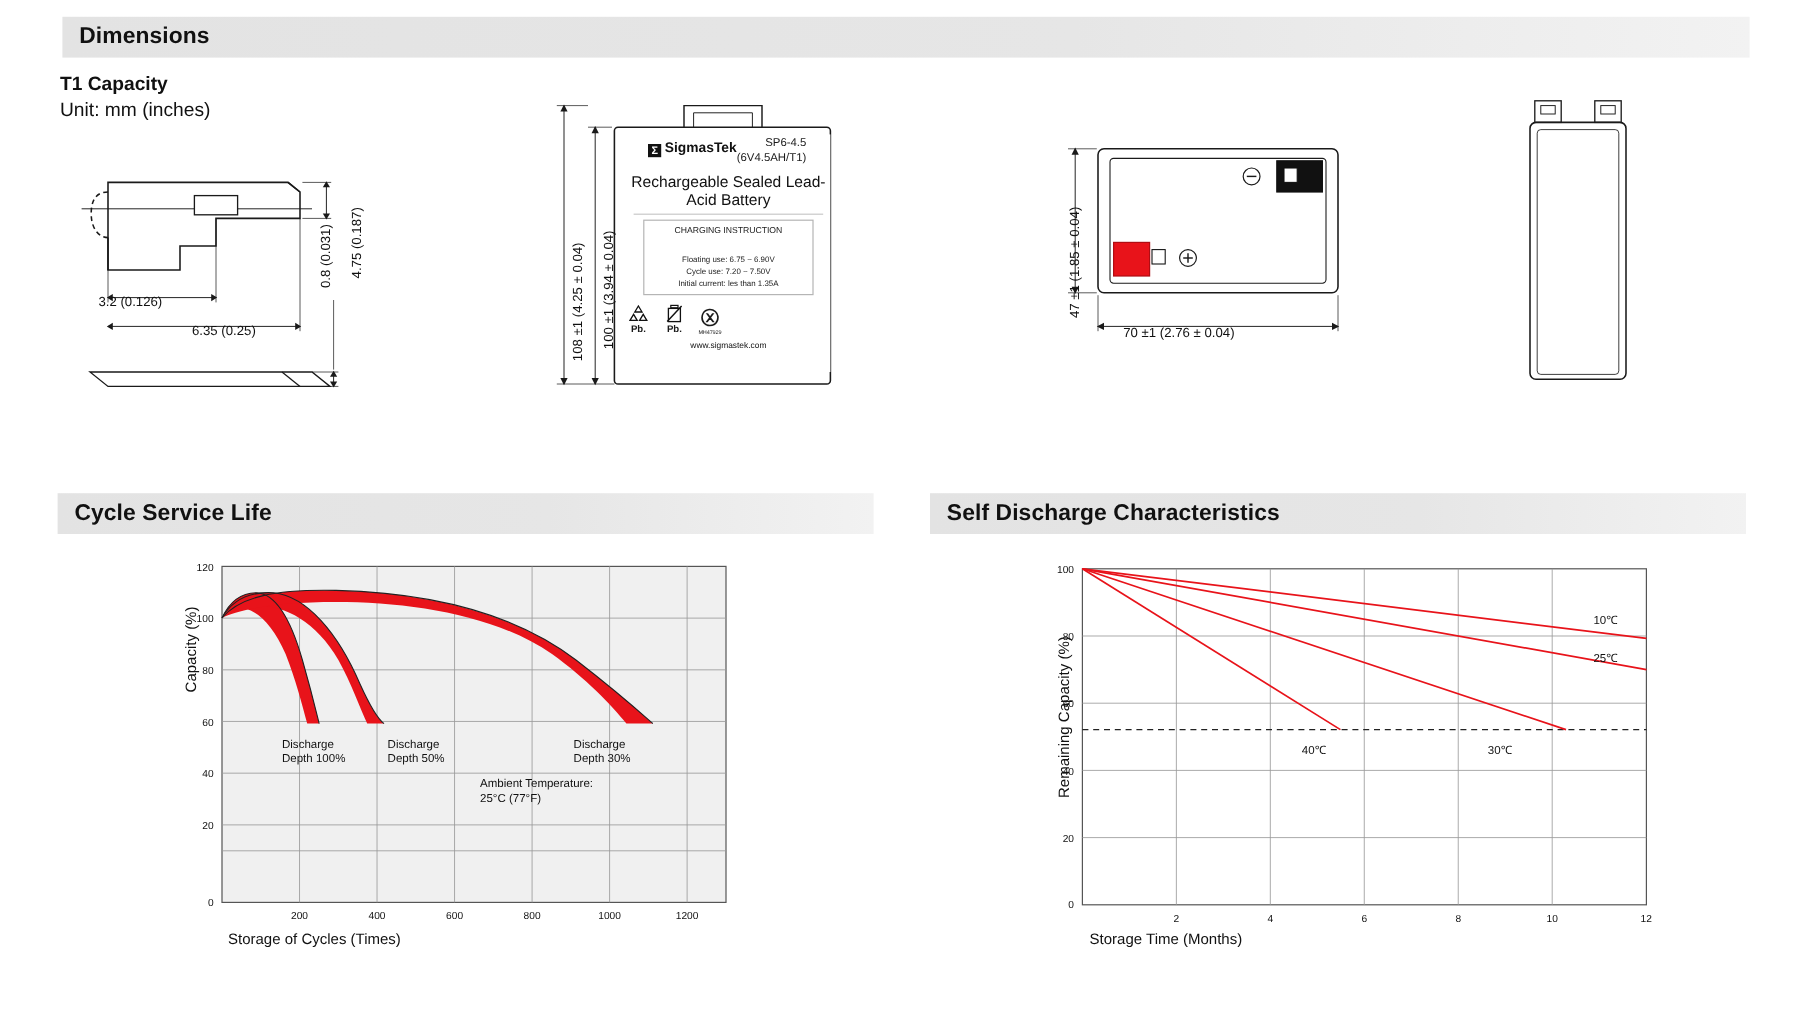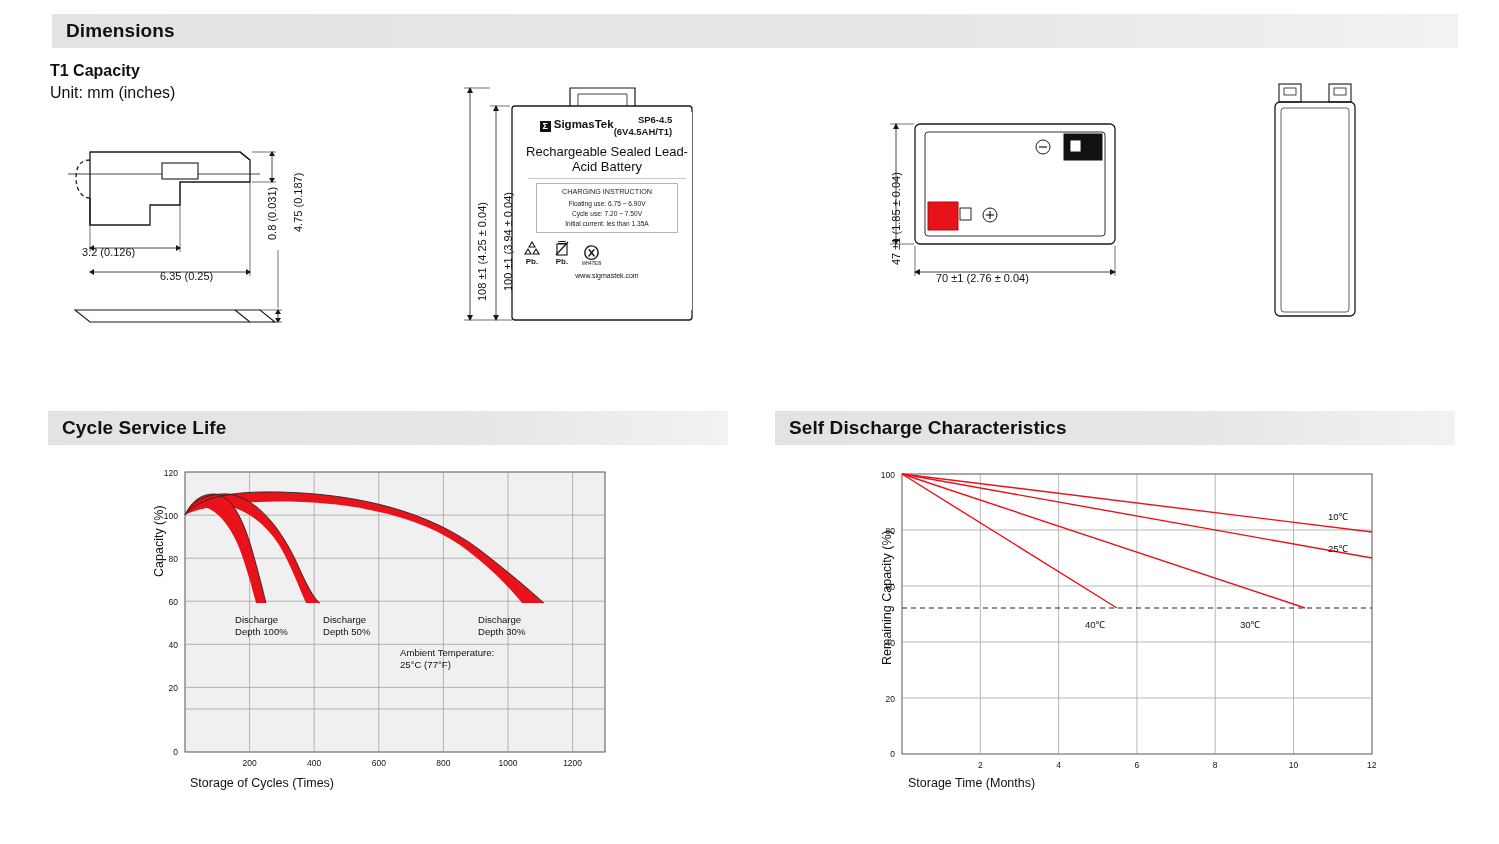--- a/index.html
+++ b/index.html
@@ -53,30 +53,30 @@
   .brand-row {
     display: flex; align-items: flex-start; justify-content: center;
     padding: 2px 6px 0 4px;
   }
   .brand-name { font-size: 11.5px; font-weight: bold; color: #111; }
   .brand-mark {
     display: inline-block; width: 11px; height: 11px; background: #111;
     color: #fff; font-size: 9px; line-height: 11px; text-align: center;
     margin-right: 3px; font-weight: bold; vertical-align: -1px;
   }
-  .model { font-size: 9.5px; font-weight: bold; text-align: right; line-height: 1.25; }
+  .model { font-size: 9.5px; font-weight: normal; text-align: right; line-height: 1.25; }
   .sub-desc {
     font-size: 13px; text-align: center; margin-top: 6px; color: #111;
   }
   .hr-thin { border: none; border-top: 1px solid #c9c9c9; margin: 4px 6px; }
   .charge-box {
     border: 1px solid #b5b5b5; margin: 2px 14px; padding: 3px 2px 4px;
     text-align: center;
   }
-  .charge-title { font-size: 7.2px; margin-bottom: 3px; }
+  .charge-title { font-size: 7.2px; margin-bottom: 16px; }
   .charge-line { font-size: 6.6px; line-height: 1.5; }
   .icon-row {
     display: flex; align-items: flex-end; 
     gap: 12px; margin-top: 7px;
   }
   .icon-cell { text-align: center; font-size: 6px; }
   .pb-lab { font-size: 8px; font-weight: bold; }
   .ul-mark {
     font-family: "Liberation Serif", serif; font-weight: bold;
     font-size: 15px; line-height: 1;

